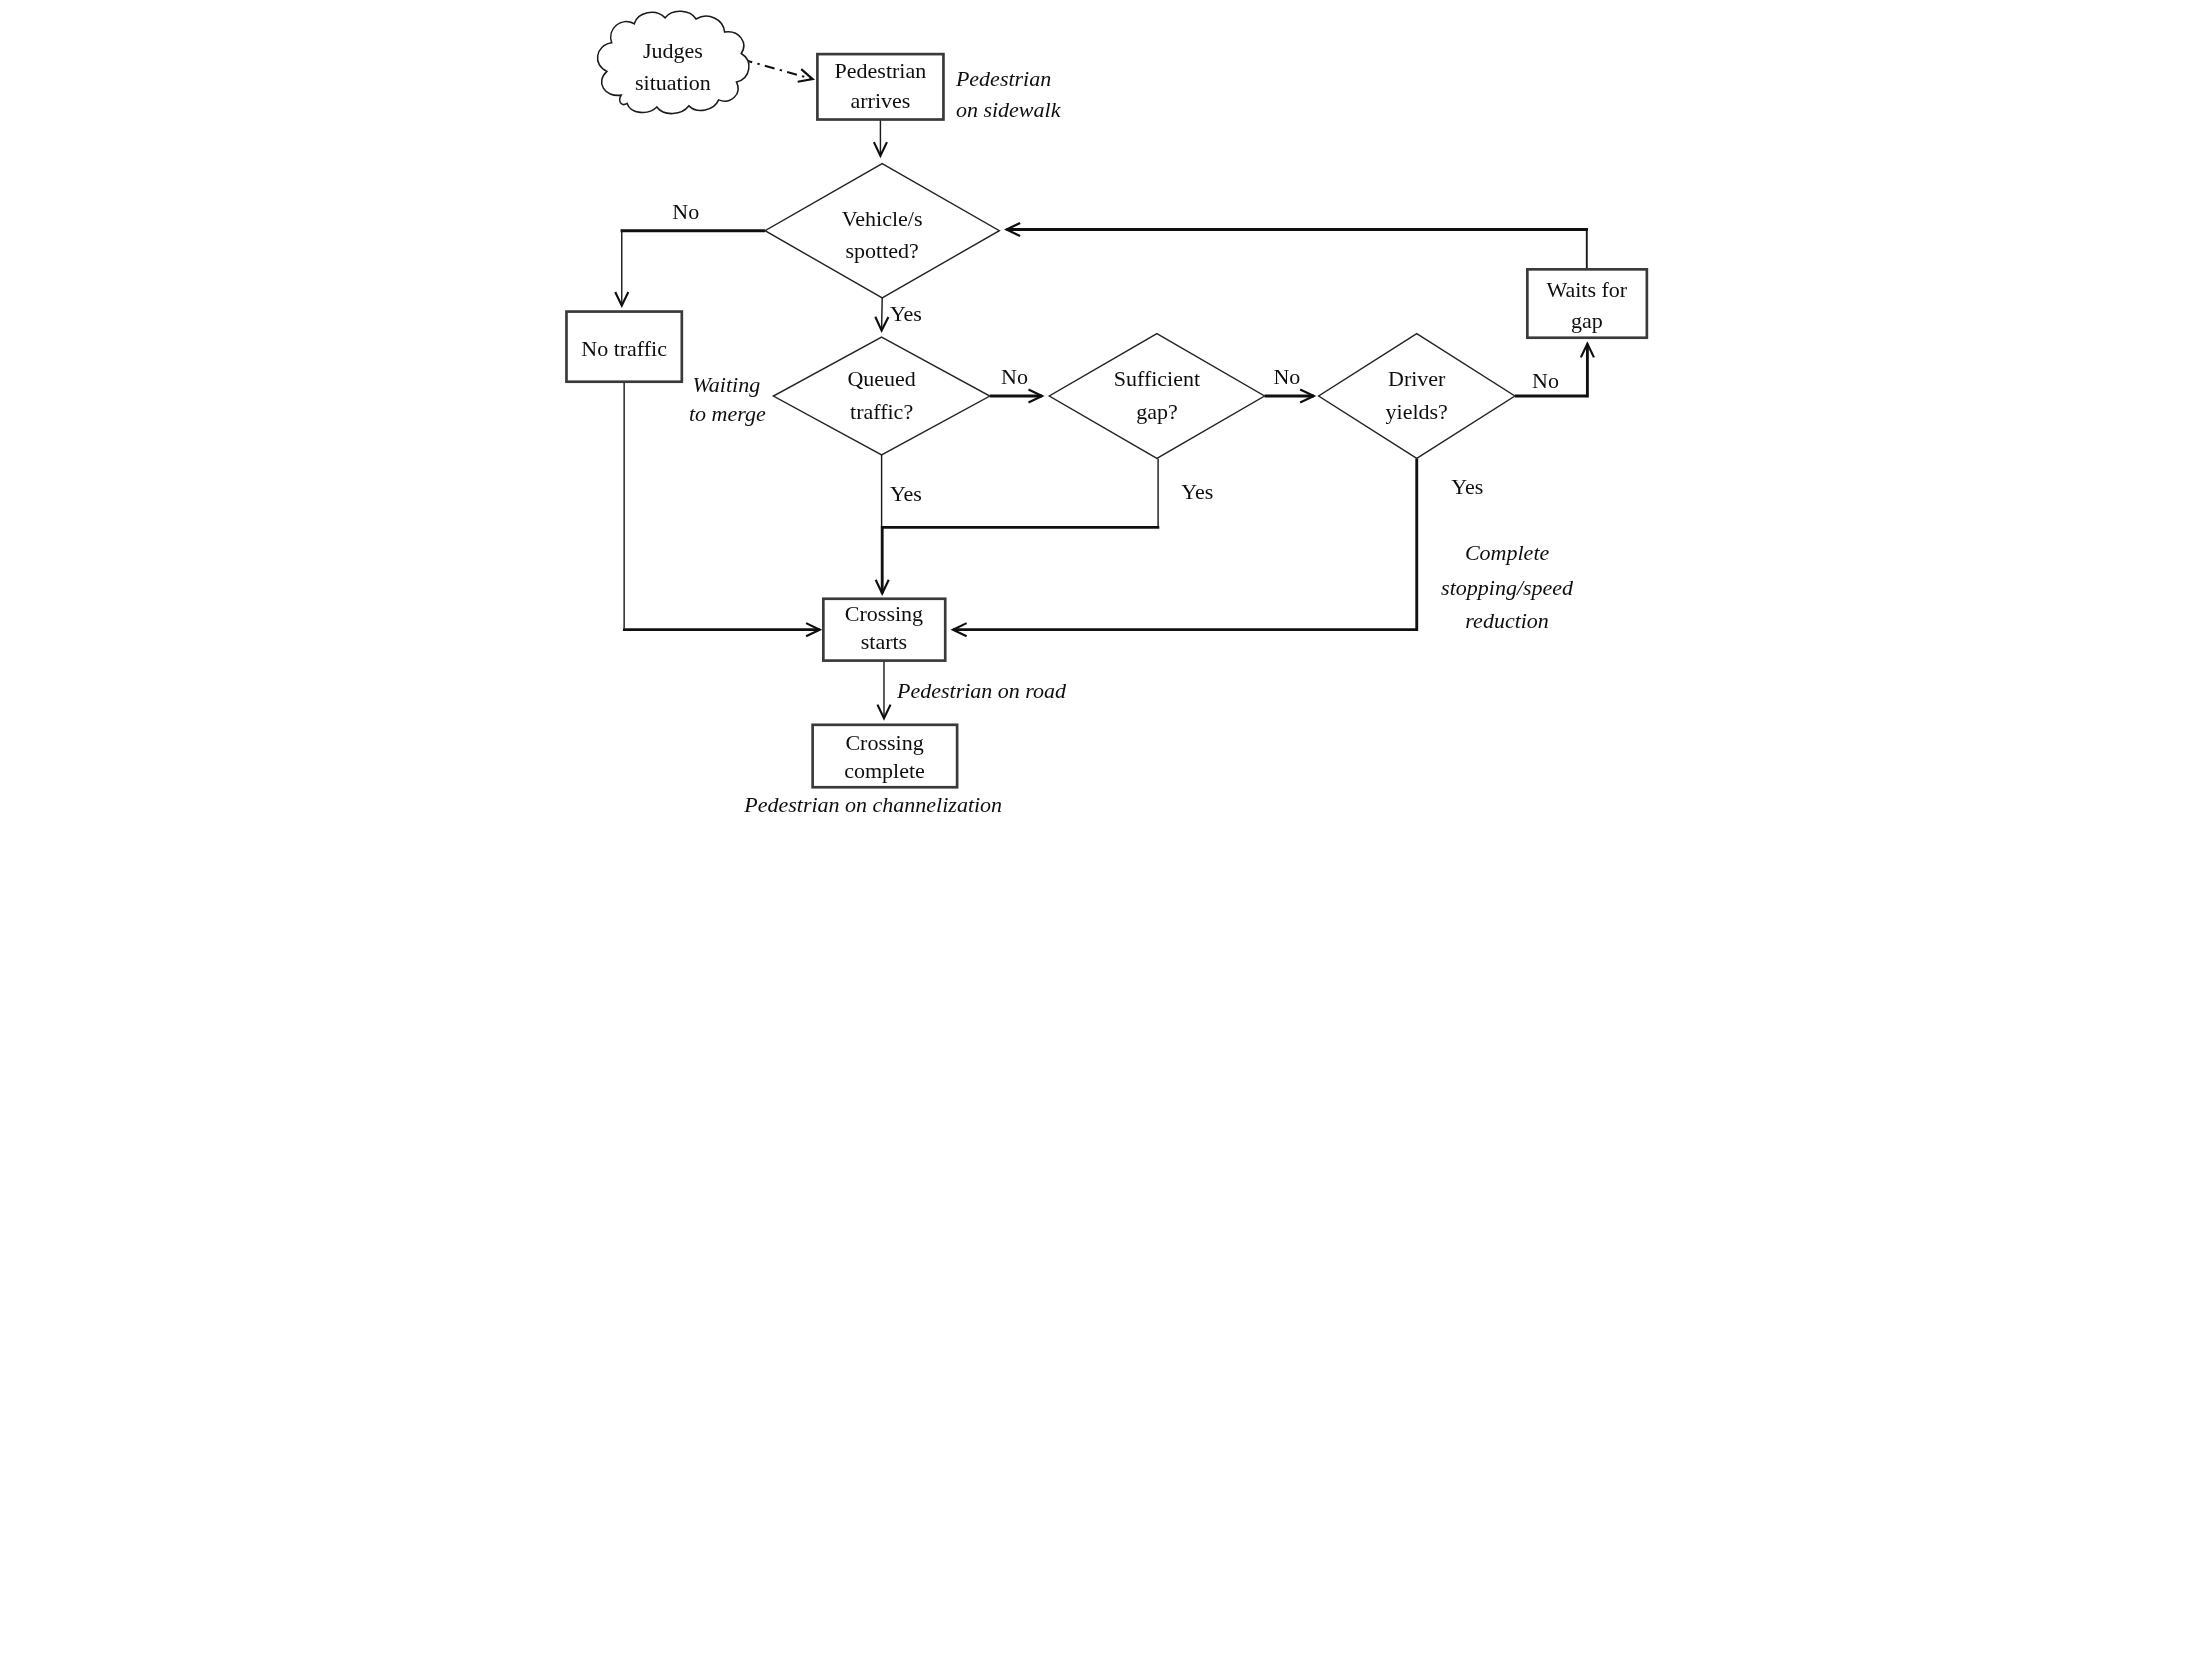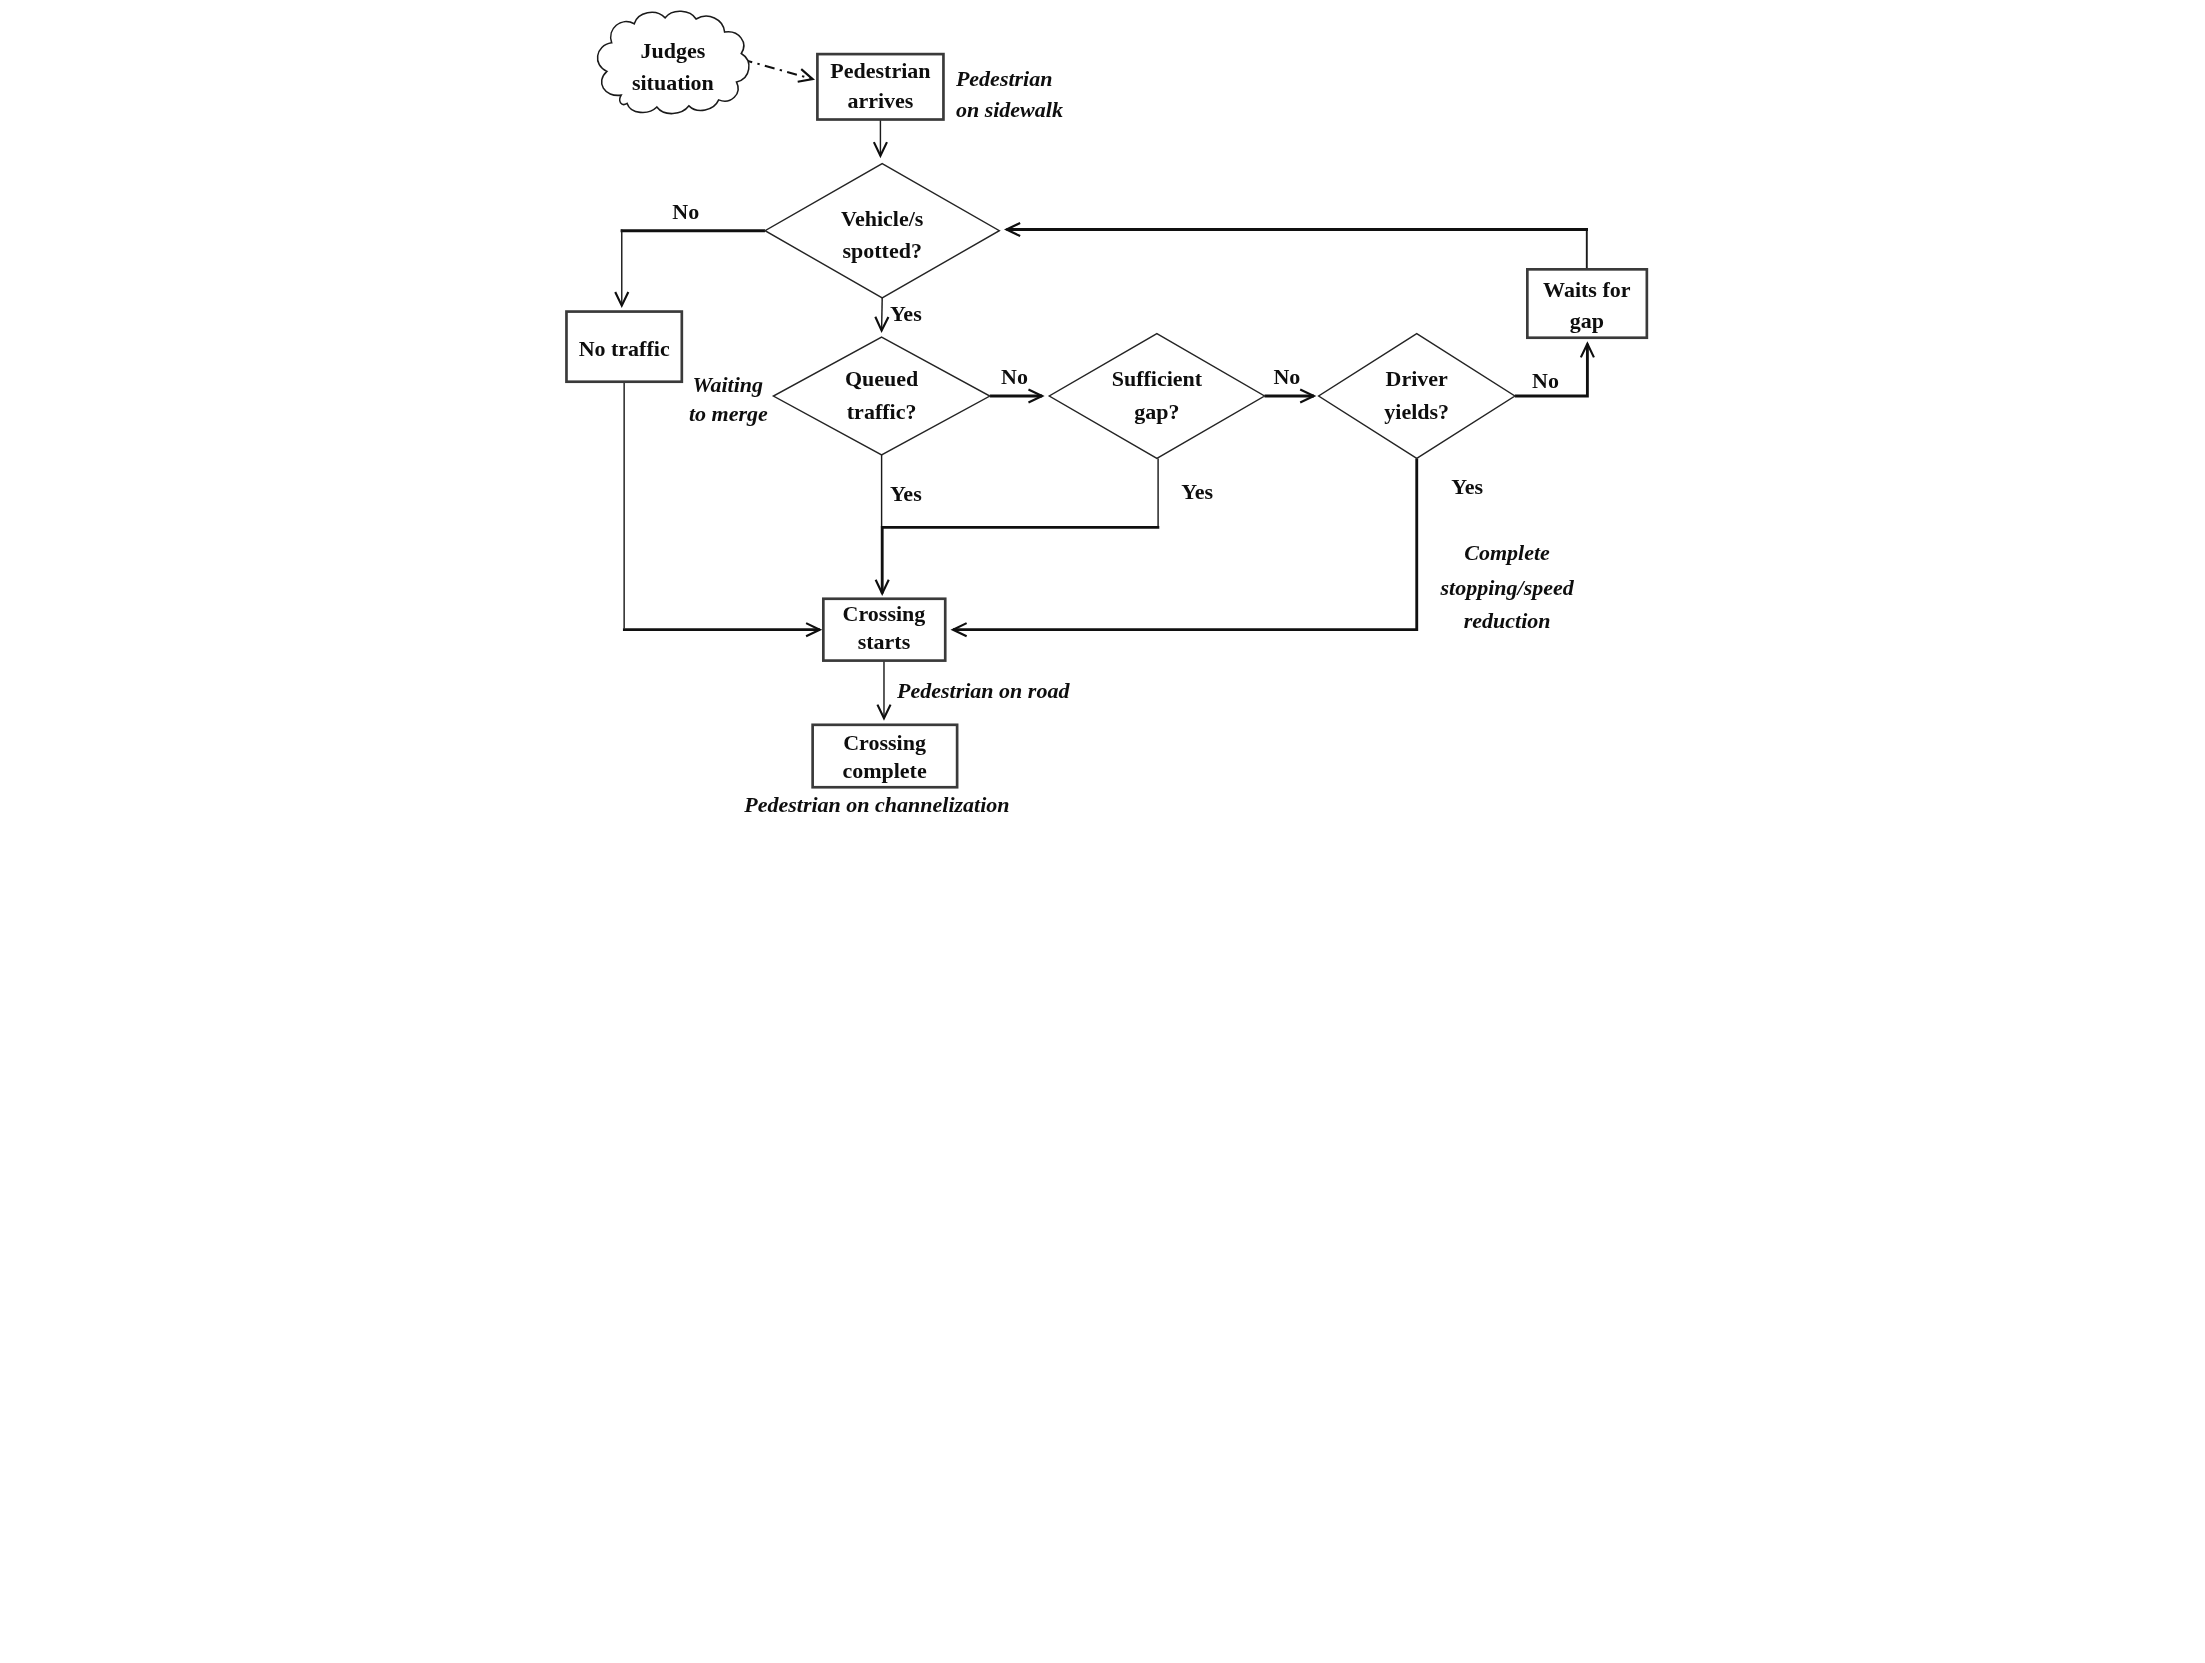--- a/index.html
+++ b/index.html
@@ -10,21 +10,20 @@
   body {
     display: flex;
     justify-content: center;
     align-items: flex-start;
     font-family: "Liberation Serif", serif;
   }
   .figure-wrap {
     width: 100%;
     max-width: 1103px;
     background: #ffffff;
-    font-weight: bold;
   }
   svg {
     display: block;
     width: 100%;
     height: auto;
     background: #ffffff;
     font-family: "Liberation Serif", serif;
   }
   .box {
     fill: #ffffff;

